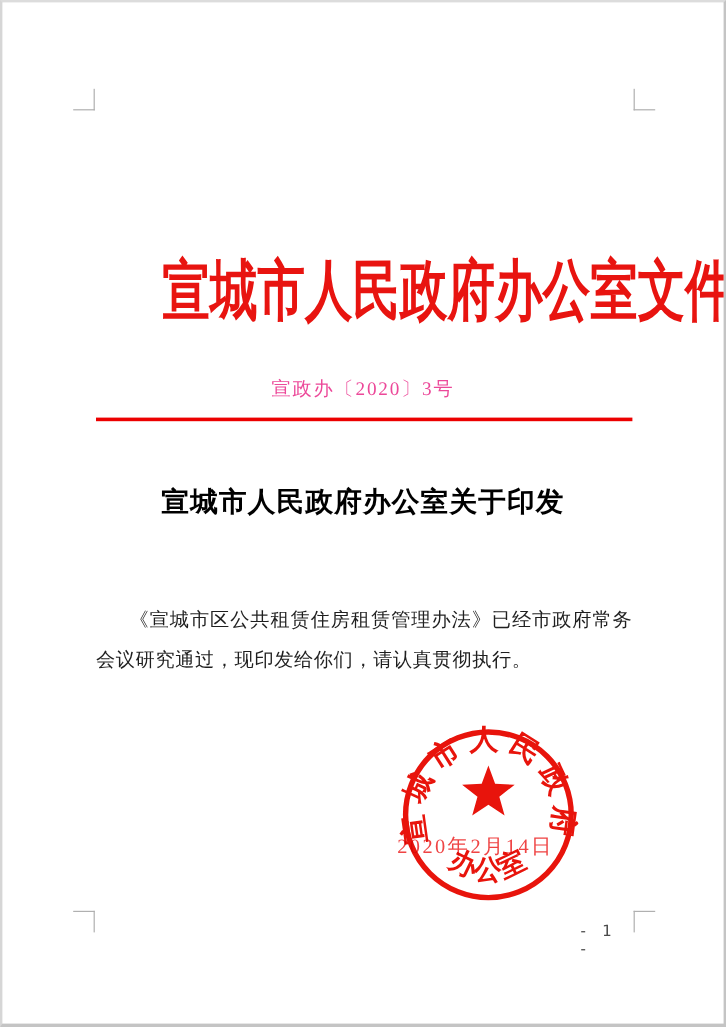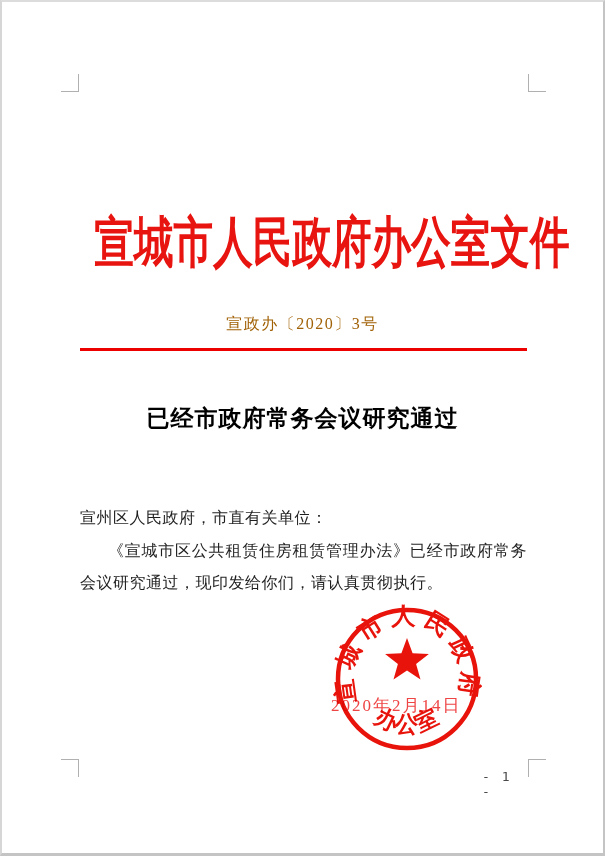--- a/index.html
+++ b/index.html
@@ -20,27 +20,27 @@
   
   .crop { position: absolute; width: 18px; height: 18px; }
   .crop-tl { left: 59px; top: 72px;  border-right: 1px solid #b0b0b0; border-bottom: 1px solid #b0b0b0; }
   .crop-tr { left: 526px; top: 72px; border-left: 1px solid #b0b0b0;  border-bottom: 1px solid #b0b0b0; }
   .crop-bl { left: 59px; top: 757px; border-right: 1px solid #b0b0b0; border-top: 1px solid #b0b0b0; }
   .crop-br { left: 526px; top: 757px; border-left: 1px solid #b0b0b0; border-top: 1px solid #b0b0b0; }
 
   .red-head {
     position: absolute; left: 0; right: 0; top: 208px; height: 66px;
     text-align: center; line-height: 66px; white-space: nowrap;
-    color: #e81410; font-weight: bold; font-size: 55px;
+    color: #e81410; font-weight: bold; font-size: 55px; padding-left: 41px;
   }
   .red-head .squeeze { display: inline-block; transform: scaleX(0.72); transform-origin: 50% 50%; }
 
   .doc-number {
     position: absolute; left: 0; right: 0; top: 312px;
-    text-align: center; font-size: 16px; letter-spacing: 1.5px; color: #a16207;
+    text-align: center; font-size: 16px; letter-spacing: 1.5px; color: #ec4899;
   }
 
   .red-line {
     position: absolute; left: 78px; top: 346px;
     width: 447px; height: 3px; background: #ec0000;
   }
 
   .doc-title {
     position: absolute; left: 0; right: 0; top: 399px;
     text-align: center; font-weight: bold; color: #000;
@@ -83,25 +83,24 @@
   <div class="crop crop-bl"></div>
   <div class="crop crop-br"></div>
 
   <h1 class="red-head"><span class="squeeze">宣城市人民政府办公室文件</span></h1>
 
   <div class="doc-number">宣政办〔2020〕3号</div>
 
   <div class="red-line"></div>
 
   <div class="doc-title">
-    <div>已经市政府常务会议研究通过</div>
+    <div>宣城市人民政府办公室关于印发</div>
   </div>
 
   <div class="body-text">
-    <p>宣州区人民政府，市直有关单位：</p>
     <p class="indent">《宣城市区公共租赁住房租赁管理办法》已经市政府常务会议研究通过，现印发给你们，请认真贯彻执行。</p>
   </div>
 
   <div class="doc-date">2020年2月14日</div>
 
   <svg class="seal-svg" viewBox="0 0 150 154" xmlns="http://www.w3.org/2000/svg">
     <defs>
       <path id="sealTopArc" d="M 25,99 A 54.6,54.6 0 1 1 125,99" fill="none"></path>
       <path id="sealBottomArc" d="M 41,118 A 53.3,53.3 0 0 0 109,118" fill="none"></path>
     </defs>

